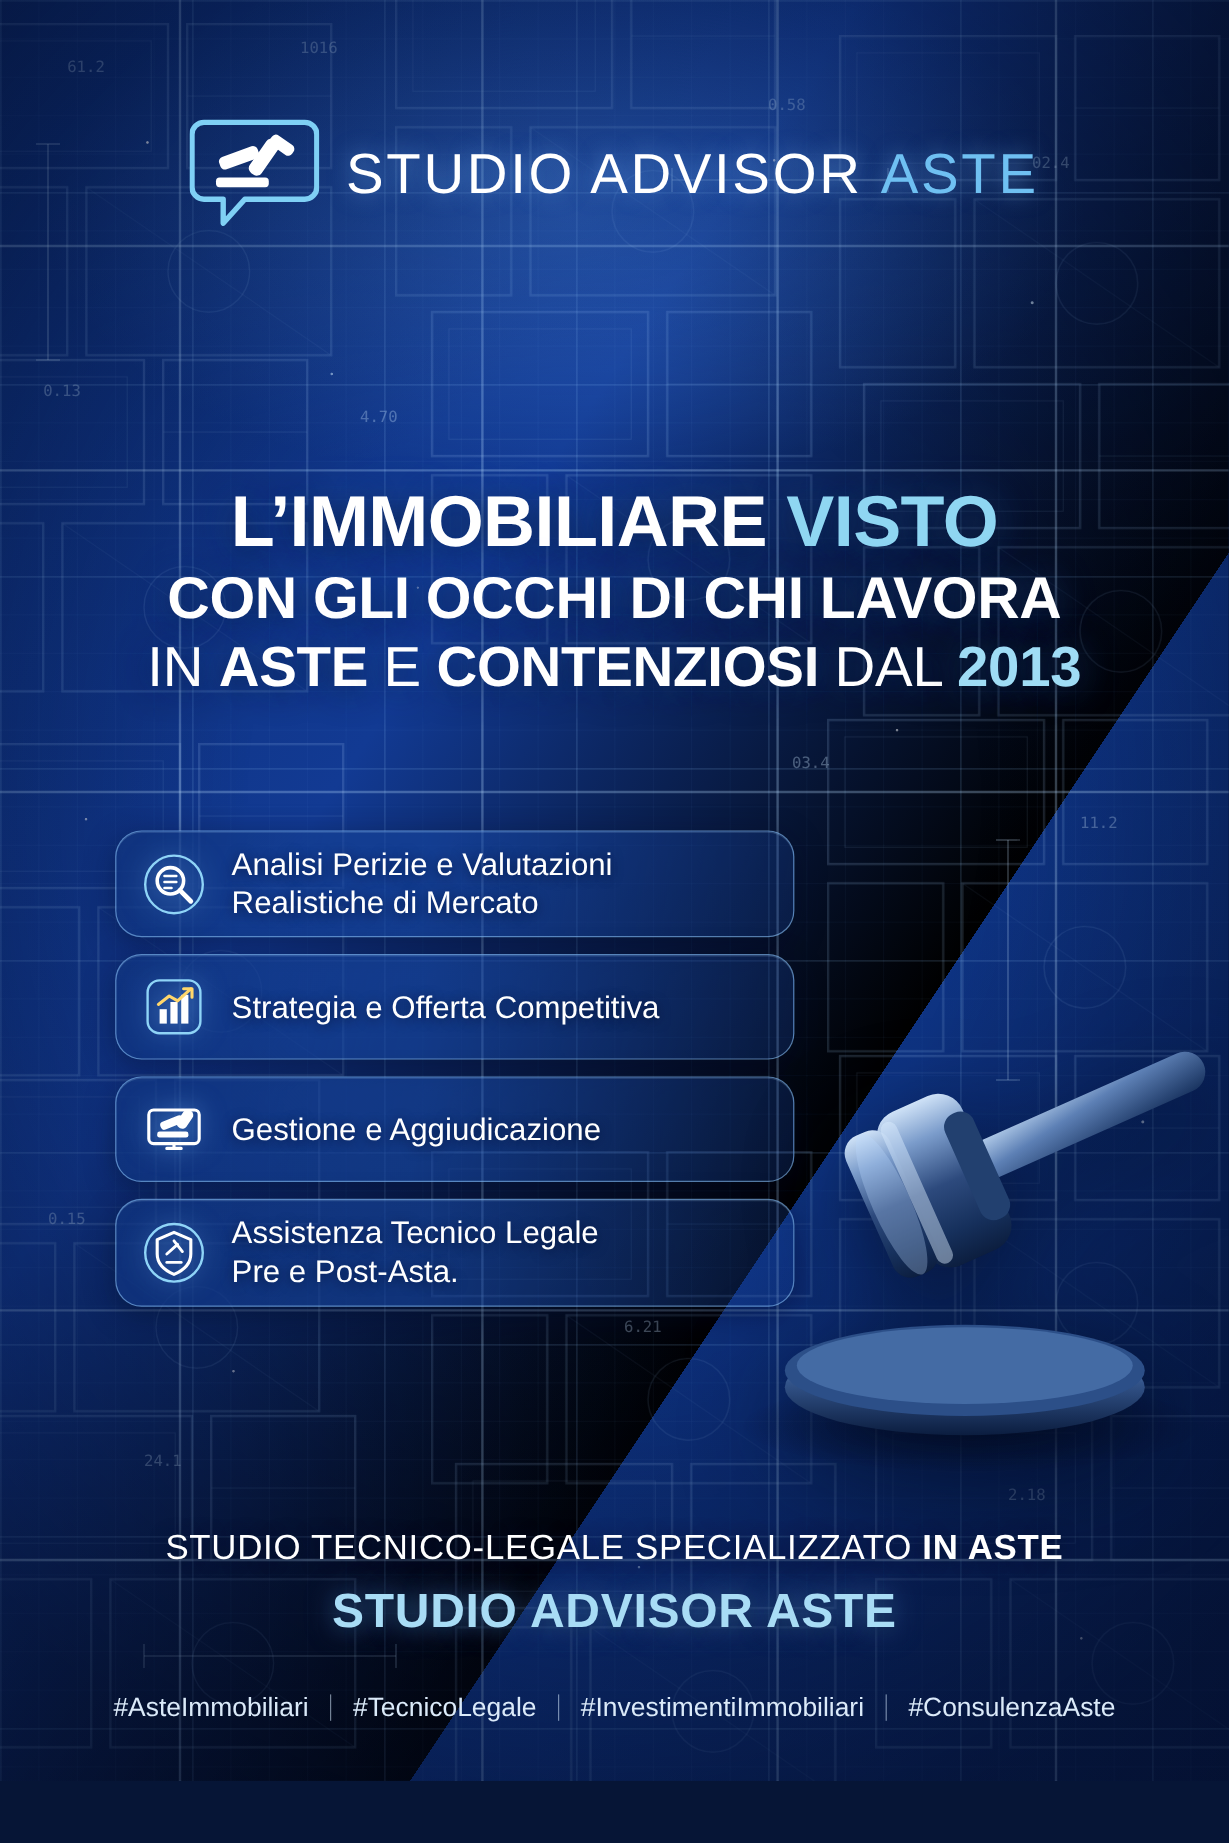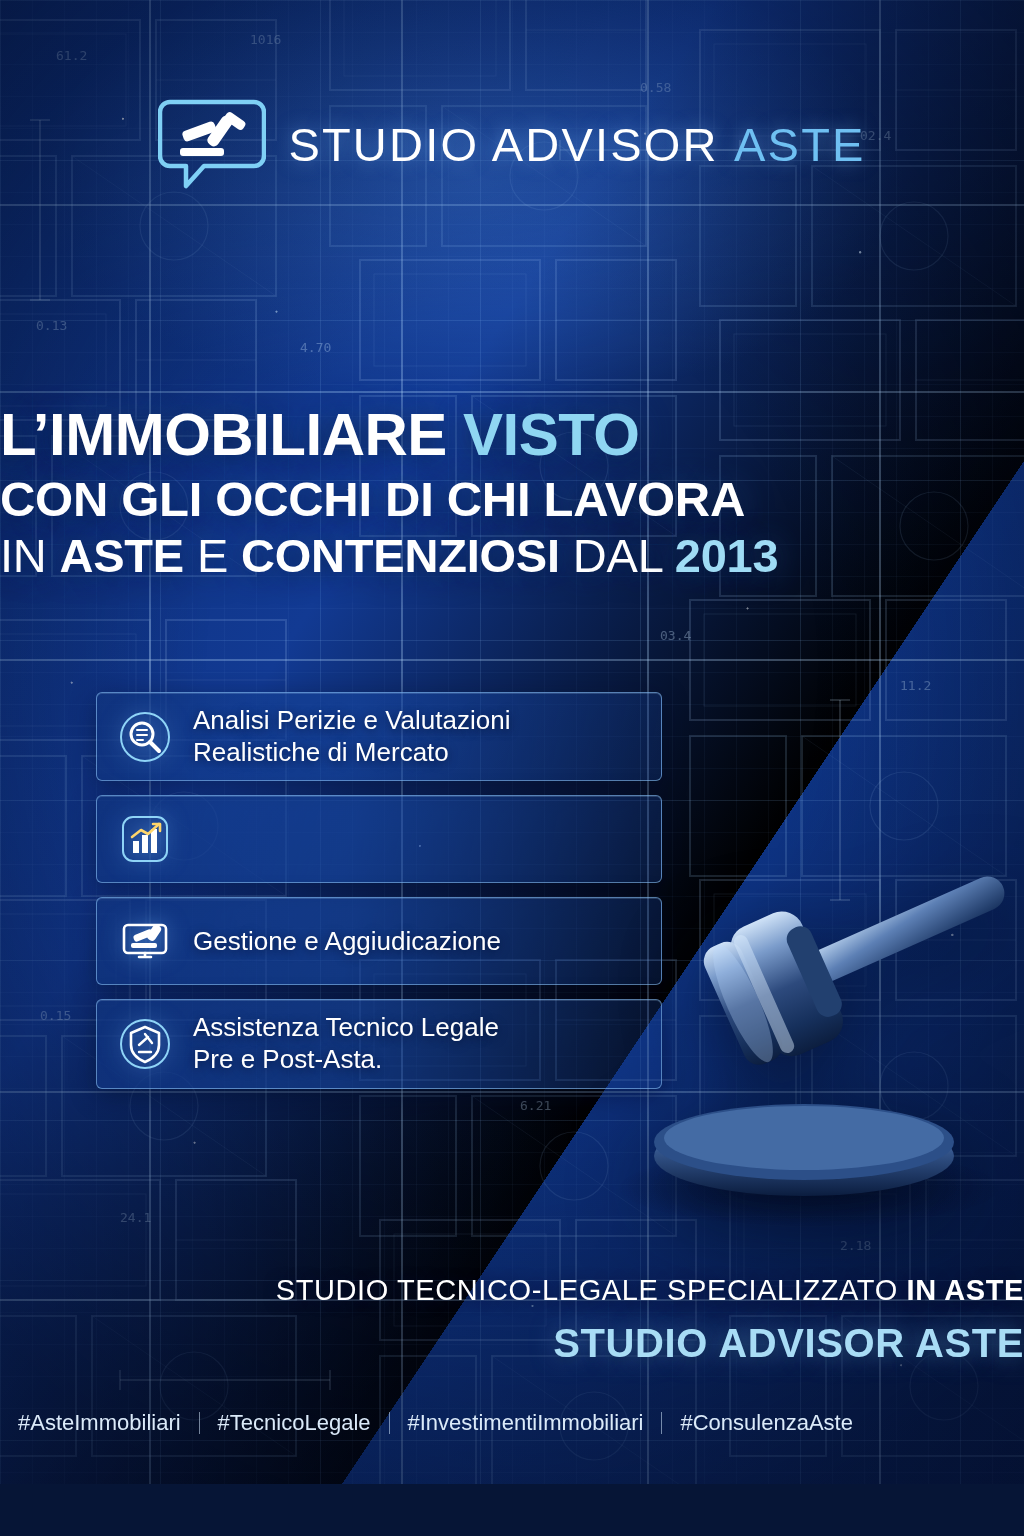--- a/index.html
+++ b/index.html
@@ -99,20 +99,21 @@
   }
   .brand .b1 { color: #ffffff; }
   .brand .b2 { color: #6fc0f2; }
 
   
   .headline {
     position: absolute;
     top: 404px;
     left: 0;
     width: 100%;
+    text-align: center;
     line-height: 1.03;
     text-shadow: 0 4px 26px rgba(4,18,52,0.85), 0 0 34px rgba(90,160,255,0.35);
   }
   .hl1 {
     font-size: 60px;
     font-weight: 700;
     letter-spacing: -0.5px;
   }
   .hl1 .accent { color: #8fd6f2; }
   .hl2 {
@@ -136,21 +137,21 @@
     top: 692px;
     left: 96px;
     width: 566px;
     display: flex;
     flex-direction: column;
     gap: 14px;
   }
   .feature {
     position: relative;
     min-height: 88px;
-    border-radius: 6px;
+    border-radius: 22px;
     border: 1.6px solid rgba(150,205,255,0.55);
     background: linear-gradient(100deg, rgba(16,52,126,0.80) 0%, rgba(23,70,160,0.62) 45%, rgba(20,58,138,0.32) 100%);
     box-shadow: 0 6px 26px rgba(2,12,40,0.45), inset 0 1px 0 rgba(190,225,255,0.18);
     display: flex;
     align-items: center;
     gap: 20px;
     padding: 12px 22px 12px 20px;
     box-sizing: border-box;
   }
   .feature .ficon {
@@ -181,21 +182,21 @@
     pointer-events: none;
     filter: drop-shadow(0 24px 40px rgba(2,10,34,0.65));
   }
 
   
   .footer {
     position: absolute;
     left: 0;
     bottom: 118px;
     width: 100%;
-    text-align: right;
+    text-align: center;
   }
   .foot1 {
     font-size: 29px;
     letter-spacing: 0.6px;
     font-weight: 400;
     color: #ffffff;
     text-shadow: 0 2px 14px rgba(3,14,44,0.8);
   }
   .foot1 b { font-weight: 700; }
   .foot2 {
@@ -206,20 +207,21 @@
     color: #a8dcf5;
     text-shadow: 0 0 24px rgba(110,185,255,0.55), 0 2px 12px rgba(3,14,44,0.8);
   }
   .hashtags {
     position: absolute;
     left: 0;
     bottom: 48px;
     width: 100%;
     display: flex;
     align-items: center;
+    justify-content: center;
     gap: 0;
     font-size: 22px;
     color: #dbeaf9;
   }
   .hashtags .tag { padding: 0 18px; white-space: nowrap; }
   .hashtags .sep {
     width: 1px;
     height: 22px;
     background: rgba(210,230,250,0.55);
   }
@@ -364,20 +366,21 @@
       <span class="ficon">
         <svg width="52" height="52" viewBox="0 0 52 52" aria-hidden="true">
           <rect x="4" y="4" width="44" height="44" rx="10" fill="none" stroke="#8fd4f7" stroke-width="2"></rect>
           <rect x="14" y="28" width="6" height="12" fill="#ffffff"></rect>
           <rect x="23" y="22" width="6" height="18" fill="#ffffff"></rect>
           <rect x="32" y="16" width="6" height="24" fill="#ffffff"></rect>
           <path d="M13 24 L22 17 L29 21 L40 11" fill="none" stroke="#ffd66b" stroke-width="2.6" stroke-linecap="round" stroke-linejoin="round"></path>
           <path d="M34 11 h7 v7" fill="none" stroke="#ffd66b" stroke-width="2.6" stroke-linecap="round" stroke-linejoin="round"></path>
         </svg>
       </span>
+      <span class="flabel">Strategia e Offerta Competitiva</span>
     </div>
 
     <div class="feature">
       <span class="ficon">
         <svg width="52" height="52" viewBox="0 0 52 52" aria-hidden="true">
           <rect x="5" y="10" width="42" height="28" rx="4" fill="none" stroke="#ffffff" stroke-width="2.6"></rect>
           <path d="M20 42 h12 M26 38 v4" stroke="#ffffff" stroke-width="2.6" stroke-linecap="round"></path>
           <g fill="#ffffff">
             <rect x="12" y="28" width="26" height="5" rx="2"></rect>
             <rect x="14" y="17" width="20" height="7" rx="3" transform="rotate(-22 24 20)"></rect>

